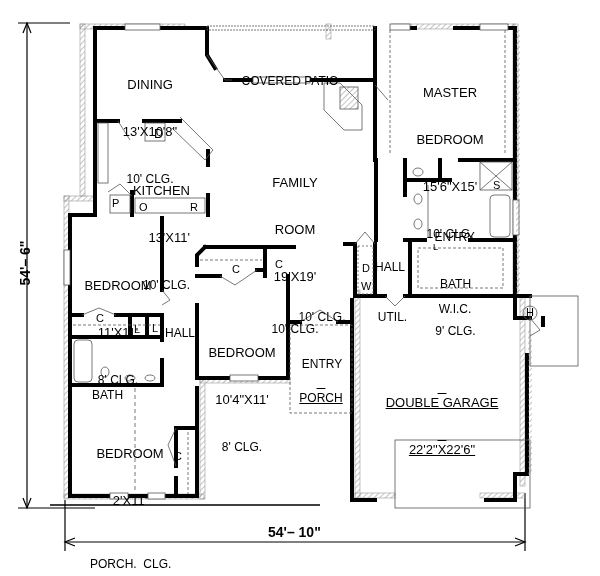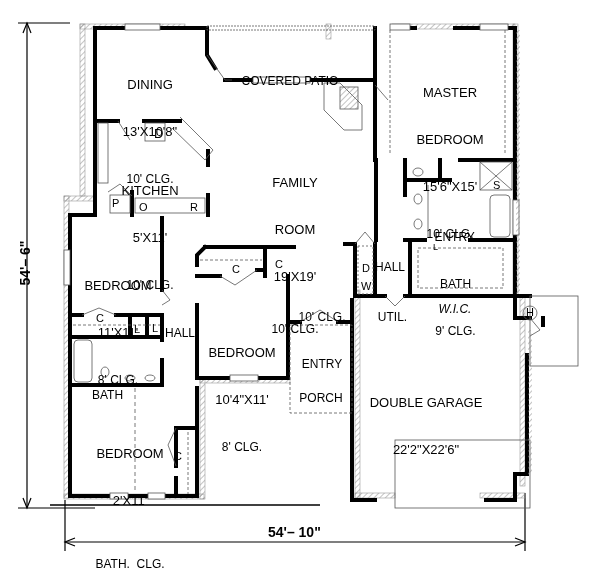--- a/index.html
+++ b/index.html
@@ -218,40 +218,40 @@
   <span class="c">COVERED PATIO</span>
 </div>
 
 <div class="lbl" style="left:395px; top:52px; width:110px;">
   <span class="t">MASTER</span>
   <span class="t">BEDROOM</span>
   <span class="d">15'6"X15'</span>
   <span class="c">10' CLG.</span>
 </div>
 
-<div class="lbl" style="left:110px; top:150px; width:80px;">
+<div class="lbl" style="left:110px; top:150px; width:80px;text-align:right;">
   <span class="t">KITCHEN</span>
-  <span class="d">5'X11'</span>
+  <span class="d">13'X11'</span>
   <span class="c">10' CLG.</span>
 </div>
 
 <div class="lbl" style="left:250px; top:142px; width:90px;">
   <span class="t">FAMILY</span>
   <span class="t">ROOM</span>
   <span class="d">19'X19'</span>
   <span class="c" style="margin-top:6px;">10' CLG.</span>
 </div>
 
 <div class="lbl" style="left:428px; top:196px; width:55px;">
   <span class="c">ENTRY.</span>
   <span class="c">BATH</span>
   <span class="c">9' CLG.</span>
 </div>
 
-<div class="lbl" style="left:430px; top:268px; width:50px;font-style:italic;">
+<div class="lbl" style="left:430px; top:268px; width:50px;">
   <span class="c">W.I.C.</span>
 </div>
 
 <div class="lbl" style="left:370px; top:226px; width:40px;">
   <span class="c">HALL</span>
 </div>
 
 <div class="lbl" style="left:375px; top:276px; width:35px;">
   <span class="c">UTIL.</span>
 </div>
@@ -274,33 +274,33 @@
 
 <div class="lbl" style="left:292px; top:276px; width:60px;">
   <span class="c">10' CLG.</span>
   <span class="c">ENTRY</span>
 </div>
 
 <div class="lbl" style="left:92px; top:354px; width:30px;">
   <span class="c">BATH</span>
 </div>
 
-<div class="lbl" style="left:296px; top:357px; width:50px;">
+<div class="lbl" style="left:296px; top:357px; width:50px;text-decoration:underline;">
   <span class="c">PORCH</span>
 </div>
 
-<div class="lbl" style="left:356px; top:362px; width:140px;">
+<div class="lbl" style="left:372px; top:362px; width:140px;text-decoration:underline;">
   <span class="t">DOUBLE GARAGE</span>
   <span class="d">22'2"X22'6"</span>
 </div>
 
 <div class="lbl" style="left:90px; top:413px; width:80px;">
   <span class="t">BEDROOM</span>
   <span class="d">2'X11'</span>
-  <span class="c" style="margin-top:17px;">BATH.  CLG.</span>
+  <span class="c" style="margin-top:17px;">PORCH.  CLG.</span>
 </div>
 
 <span class="fix" style="left:154px; top:126px; font-size:13px;">D</span>
 <span class="fix" style="left:112px; top:197px;">P</span>
 <span class="fix" style="left:139px; top:201px;">O</span>
 <span class="fix" style="left:190px; top:201px;">R</span>
 <span class="fix" style="left:493px; top:179px;">S</span>
 <span class="fix" style="left:134px; top:323px;">L</span>
 <span class="fix" style="left:152px; top:322px;">L</span>
 <span class="fix" style="left:433px; top:242px; font-size:9px;">L</span>

